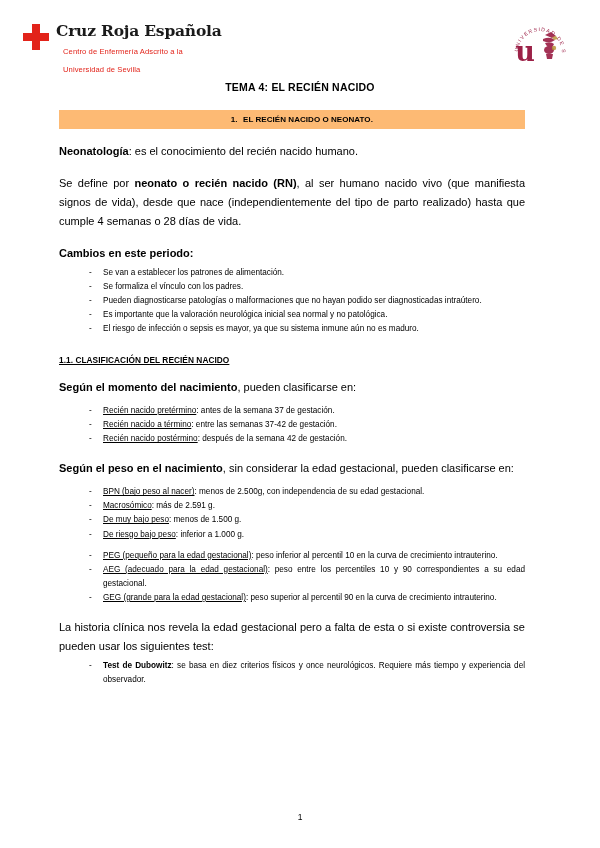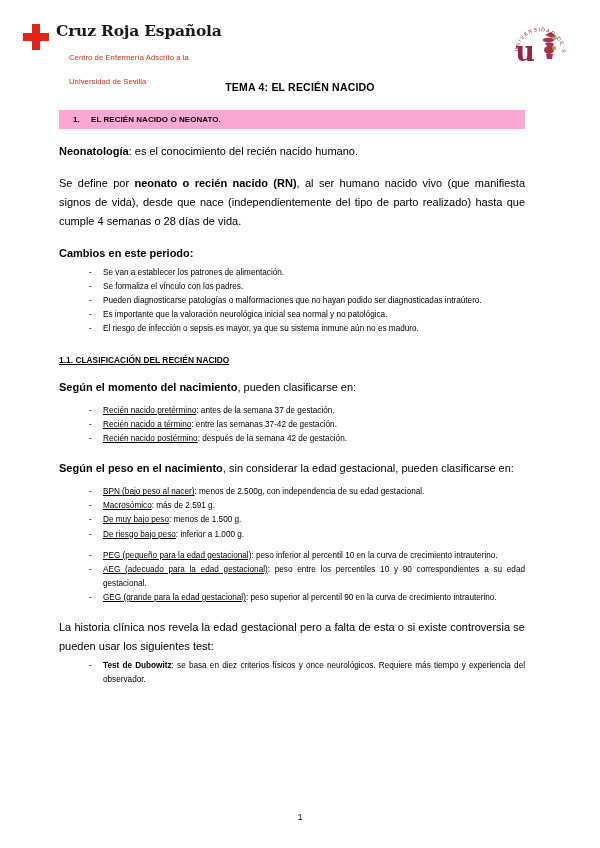--- a/index.html
+++ b/index.html
@@ -60,21 +60,21 @@
     font-weight: bold;
     font-size: 15.5px;
     letter-spacing: -0.2px;
     color: #1a1a1a;
     margin: 0 0 2px 0;
   }
   .brand-sub {
     font-size: 7.6px;
     color: #e2231a;
     line-height: 1.42;
-    margin: 13px;
+    margin: 7px;
     letter-spacing: 0.1px;
   }
 
   
   .us-logo {
     position: absolute;
     right: 16px;
     top: 6px;
     width: 62px;
     height: 56px;
@@ -90,26 +90,27 @@
     padding: 0;
   }
 
   
   .content {
     padding: 0 62px 0 46px;
     box-sizing: border-box;
     font-size: 8.2px;
   }
   .section-bar {
-    background: #f9a8d4;
+    background: #fdba74;
     margin: 17px 0 0 0;
     padding: 5px 0 5px 0;
     font-size: 8px;
     font-weight: bold;
     letter-spacing: 0.05px;
+    text-align: center;
   }
   .section-bar .num {
     display: inline-block;
     width: 32px;
     padding-left: 14px;
     box-sizing: border-box;
   }
   p.para {
     margin: 13px 0 0 0;
     line-height: 1.72;

